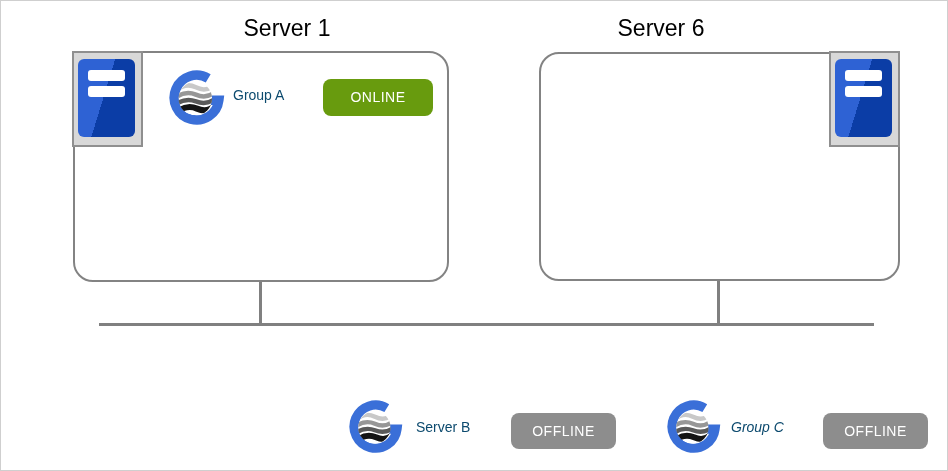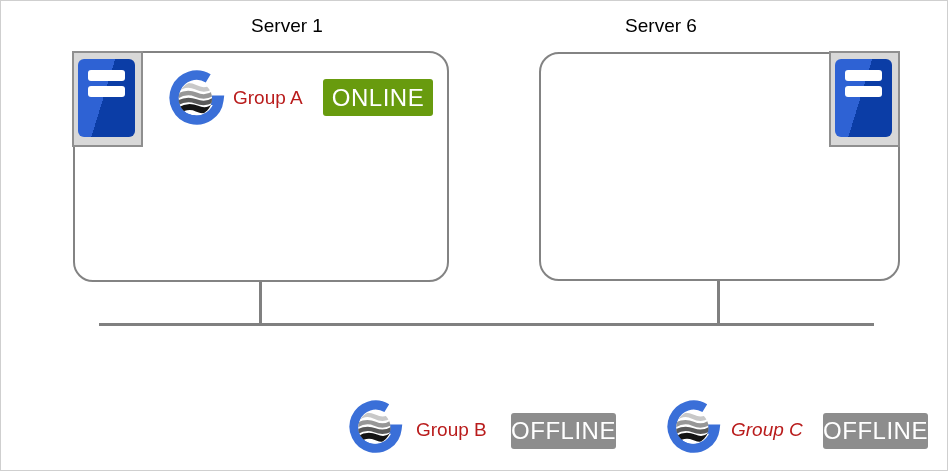--- a/index.html
+++ b/index.html
@@ -2,21 +2,21 @@
 <html><head>
 <meta charset="utf-8">
 <style>
   html,body{margin:0;padding:0;background:#ffffff;font-family:"Liberation Sans",sans-serif;}
   .canvas{
     position:relative;width:948px;height:471px;background:#ffffff;
     border:1px solid #cfcfcf;box-sizing:border-box;overflow:hidden;
   }
   .server-title{
     position:absolute;top:14px;transform:translateX(-50%);
-    font-size:19px;color:#000;white-space:nowrap;
+    font-size:23px;color:#000;white-space:nowrap;
   }
   .title-1{left:286px;}
   .title-2{left:660px;}
   .server-box{
     position:absolute;background:#ffffff;border:2.5px solid #838383;border-radius:20px;
     box-sizing:border-box;z-index:1;
   }
   .box-1{left:72px;top:50px;width:376px;height:231px;}
   .box-2{left:538px;top:51px;width:361px;height:229px;}
   .server-icon{
@@ -32,27 +32,27 @@
   .tower .bar{
     position:absolute;left:10px;width:37px;height:11px;background:#ffffff;border-radius:3px;
   }
   .bar.b1{top:11px;}
   .bar.b2{top:27px;}
   .g-logo{position:absolute;z-index:4;}
   .logo-a{left:168px;top:69px;width:56px;height:56px;}
   .logo-b{left:348px;top:399px;width:54px;height:54px;}
   .logo-c{left:666px;top:399px;width:54px;height:54px;}
   .group-label{
-    position:absolute;font-size:19px;color:#b91c1c;white-space:nowrap;z-index:4;
+    position:absolute;font-size:14px;color:#0c4a6e;white-space:nowrap;z-index:4;
   }
   .label-a{left:232px;top:86px;}
   .label-b{left:415px;top:418px;}
   .label-c{left:730px;top:418px;font-style:italic;}
   .status-badge{
-    position:absolute;border-radius:3px;color:#ffffff;font-size:24px;
+    position:absolute;border-radius:8px;color:#ffffff;font-size:14px;
     text-align:center;z-index:4;letter-spacing:0.5px;box-sizing:border-box;
   }
   .badge-a{left:322px;top:78px;width:110px;height:37px;line-height:37px;}
   .badge-b{left:510px;top:412px;width:105px;height:36px;line-height:36px;}
   .badge-c{left:822px;top:412px;width:105px;height:36px;line-height:36px;}
   .connector-v{position:absolute;width:3px;background:#808080;z-index:0;}
   .conn-1{left:258px;top:281px;height:42px;}
   .conn-2{left:716px;top:280px;height:43px;}
   .network-bus{position:absolute;left:98px;top:322px;width:775px;height:3px;background:#808080;}
   .hidden-defs{position:absolute;width:0;height:0;}
@@ -105,21 +105,21 @@
   <div class="group-label label-a">Group A</div>
   <div class="status-badge badge-a" style="background-color: rgb(104, 155, 14);">ONLINE</div>
 
   <div class="connector-v conn-1"></div>
   <div class="connector-v conn-2"></div>
   <div class="network-bus"></div>
 
   <svg class="g-logo logo-b" viewBox="0 0 100 100">
       <use href="#g-logo-shape"></use>
     </svg>
-  <div class="group-label label-b">Group B</div>
+  <div class="group-label label-b">Server B</div>
   <div class="status-badge badge-b" style="background-color: rgb(141, 141, 141);">OFFLINE</div>
 
   <svg class="g-logo logo-c" viewBox="0 0 100 100">
       <use href="#g-logo-shape"></use>
     </svg>
   <div class="group-label label-c">Group C</div>
   <div class="status-badge badge-c" style="background-color: rgb(141, 141, 141);">OFFLINE</div>
 
 </div>
 

